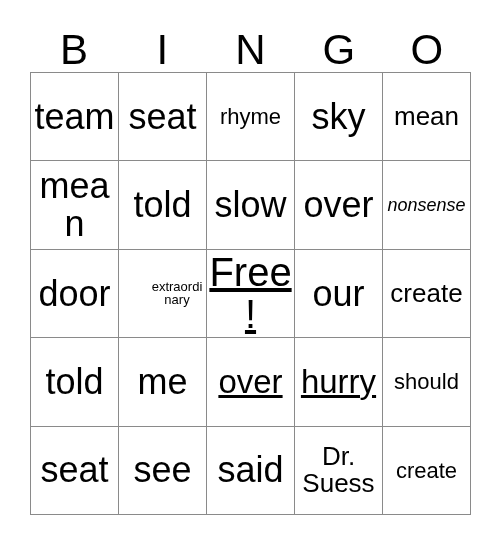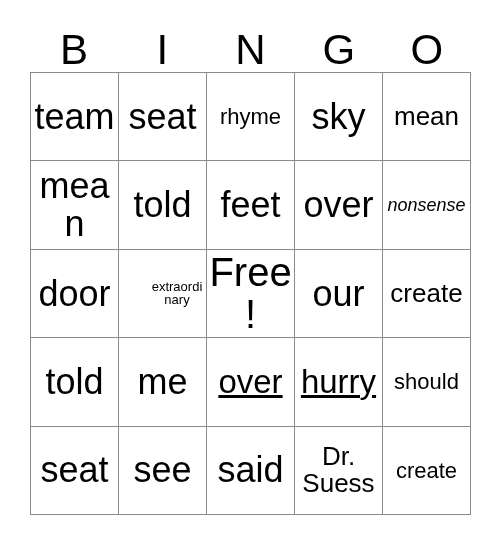--- a/index.html
+++ b/index.html
@@ -65,21 +65,21 @@
     padding: 0 1px;
   }
   .cell-text {
     color: #000000;
     text-align: center;
     line-height: 1.05;
     white-space: normal;
     word-break: break-word;
   }
   
-  .sz-xxl { font-size: 40px; }
+  .sz-xxl { font-size: 40px; text-decoration: underline; }
   .sz-xl  { font-size: 36px; }
   .sz-lg  { font-size: 33px; text-decoration: underline; }
   .sz-md  { font-size: 26px; }
   .sz-sm  { font-size: 22px; }
   .sz-xs  { font-size: 18px; font-style: italic; }
   .sz-xxs { font-size: 13px; margin-left: 29px; }
 </style>
 </head>
 <body>
 
@@ -109,21 +109,21 @@
       <div class="cell">
         <span class="cell-text sz-md">mean</span>
       </div>
       <div class="cell">
         <span class="cell-text sz-xl">mean</span>
       </div>
       <div class="cell">
         <span class="cell-text sz-xl">told</span>
       </div>
       <div class="cell">
-        <span class="cell-text sz-xl">feet</span>
+        <span class="cell-text sz-xl">slow</span>
       </div>
       <div class="cell">
         <span class="cell-text sz-xl">over</span>
       </div>
       <div class="cell">
         <span class="cell-text sz-xs">nonsense</span>
       </div>
       <div class="cell">
         <span class="cell-text sz-xl">door</span>
       </div>

